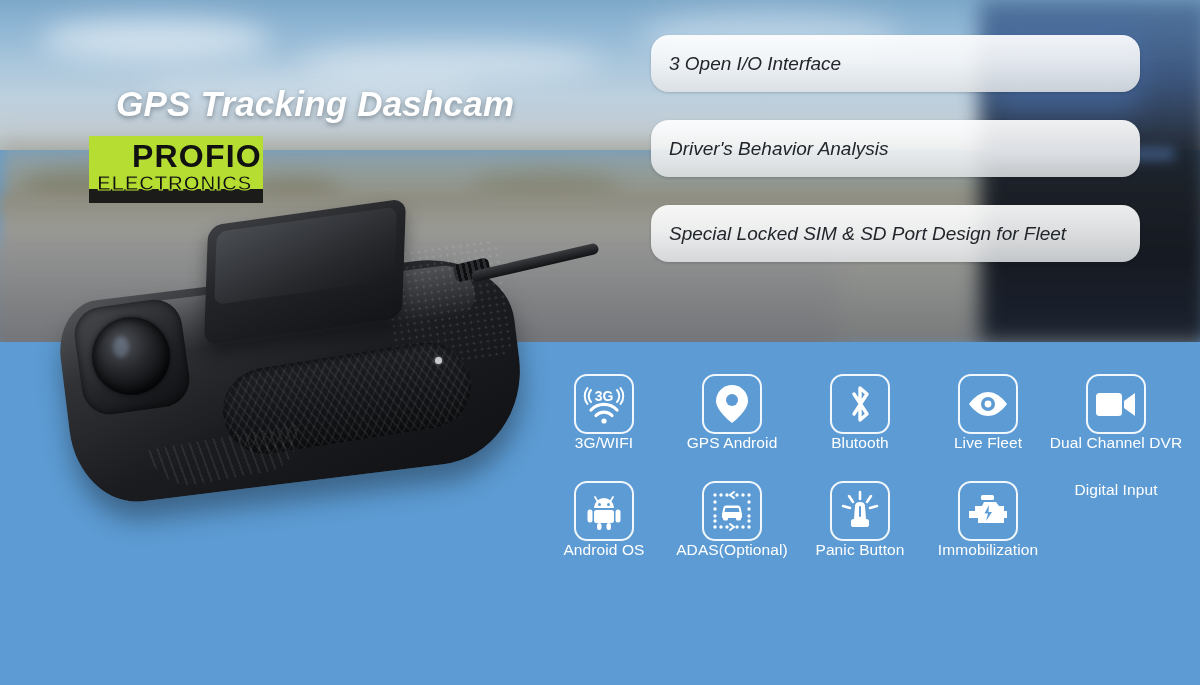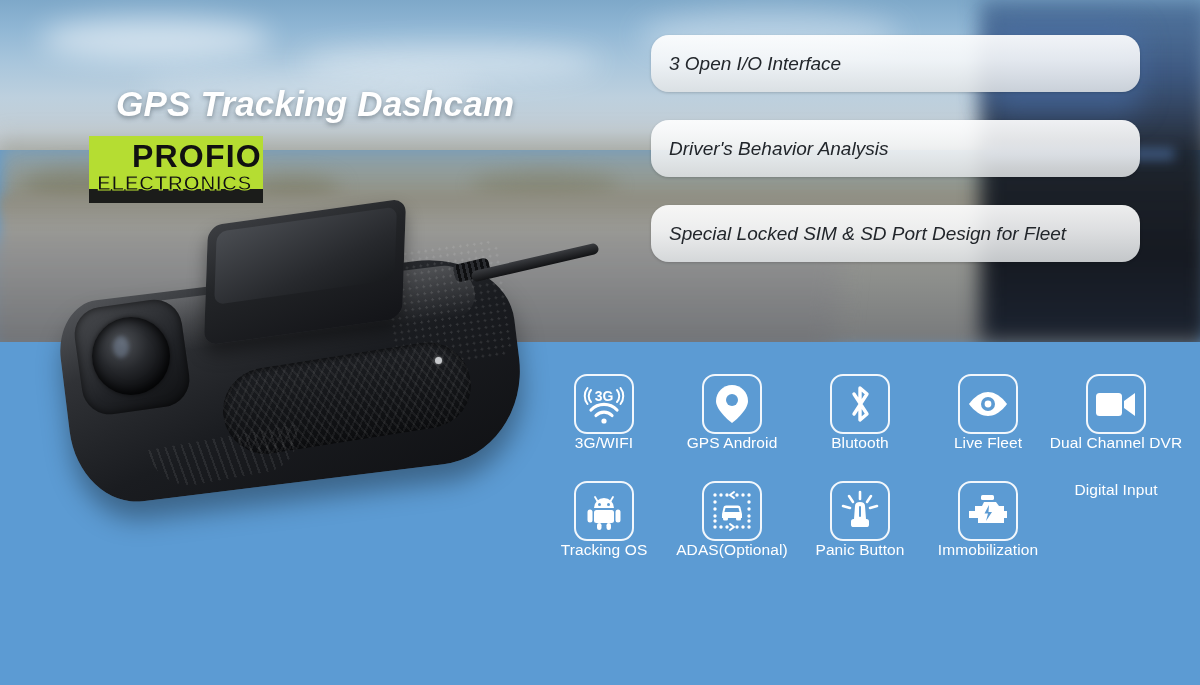--- a/index.html
+++ b/index.html
@@ -505,21 +505,21 @@
             <path d="M10 17 A10 10 0 0 1 30 17 Z" fill="#fff"></path>
             <circle cx="15.5" cy="13.5" r="1.5" fill="#5c9bd3"></circle>
             <circle cx="24.5" cy="13.5" r="1.5" fill="#5c9bd3"></circle>
             <rect x="10" y="19" width="20" height="13" rx="2.5" fill="#fff"></rect>
             <rect x="3.5" y="18.5" width="5" height="13" rx="2.5" fill="#fff"></rect>
             <rect x="31.5" y="18.5" width="5" height="13" rx="2.5" fill="#fff"></rect>
             <rect x="13" y="32" width="4.5" height="7" rx="2.2" fill="#fff"></rect>
             <rect x="22.5" y="32" width="4.5" height="7" rx="2.2" fill="#fff"></rect>
           </svg>
         </div>
-        <div class="icon-label">Tracking OS</div>
+        <div class="icon-label">Android OS</div>
       </div>
 
       <div class="icon-cell">
         <div class="icon-box">
           <svg width="44" height="44" viewBox="0 0 44 44">
             <g fill="#fff">
               <circle cx="5" cy="6" r="1.7"></circle>
                 <circle cx="11" cy="6" r="1.7"></circle>
                 <circle cx="17" cy="6" r="1.7"></circle>
               <circle cx="27" cy="6" r="1.7"></circle>

